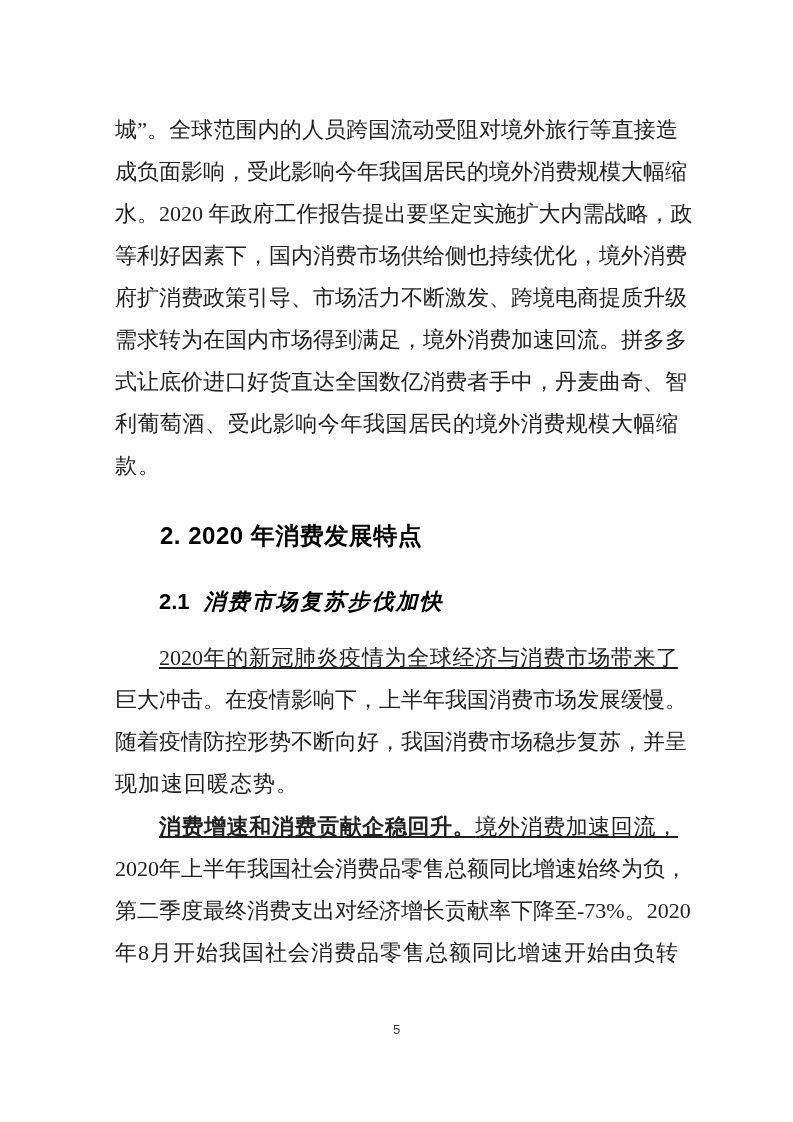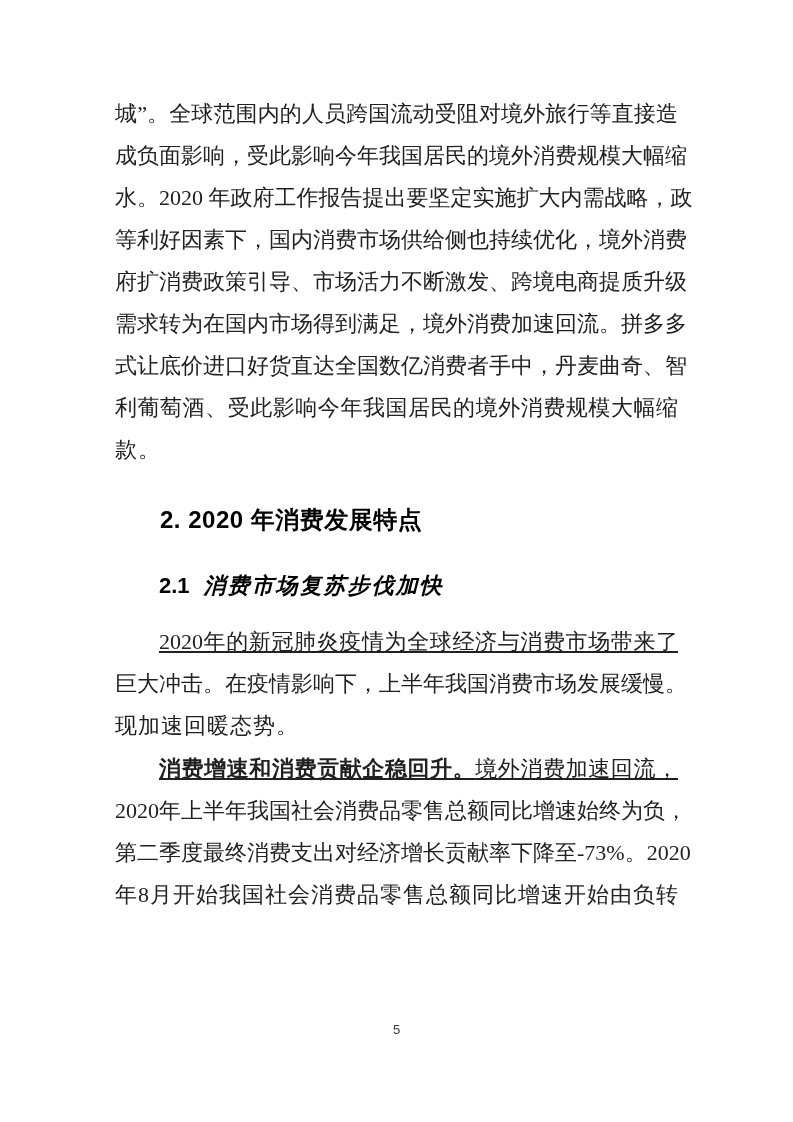--- a/index.html
+++ b/index.html
@@ -16,21 +16,21 @@
     color: #212121;
   }
   .page {
     position: absolute;
     inset: 0;
     background: #ffffff;
   }
   .content {
     position: absolute;
     left: 115px;
-    top: 0;
+    top: 16px;
     width: 563px;
   }
   .para {
     margin: 0;
     padding: 0;
   }
   .line {
     height: 42px;
     line-height: 42px;
     font-size: 22px;
@@ -112,20 +112,21 @@
       <div class="line last">款。</div>
     </div>
 
     <h2 class="heading-section">2. 2020 年消费发展特点</h2>
 
     <h3 class="heading-subsection"><span class="num">2.1</span><span class="kai">消费市场复苏步伐加快</span></h3>
 
     <div class="para para-2">
       <div class="line indent">2020年的新冠肺炎疫情为全球经济与消费市场带来了</div>
       <div class="line">巨大冲击。在疫情影响下，上半年我国消费市场发展缓慢。</div>
+      <div class="line">随着疫情防控形势不断向好，我国消费市场稳步复苏，并呈</div>
       <div class="line last">现加速回暖态势。</div>
     </div>
 
     <div class="para para-3">
       <div class="line indent"><span class="bold-lead">消费增速和消费贡献企稳回升。</span><span>境外消费加速回流，</span></div>
       <div class="line">2020年上半年我国社会消费品零售总额同比增速始终为负，</div>
       <div class="line">第二季度最终消费支出对经济增长贡献率下降至-73%。2020</div>
       <div class="line">年8月开始我国社会消费品零售总额同比增速开始由负转</div>
     </div>
 

